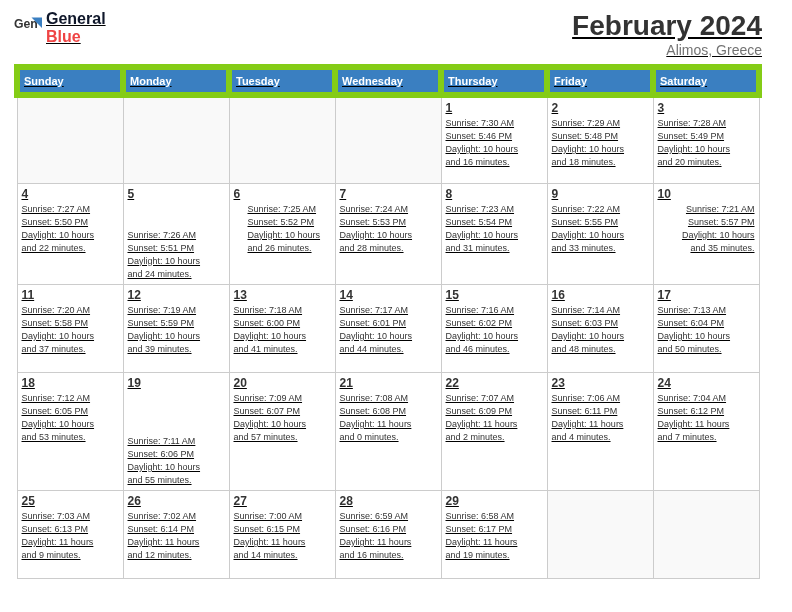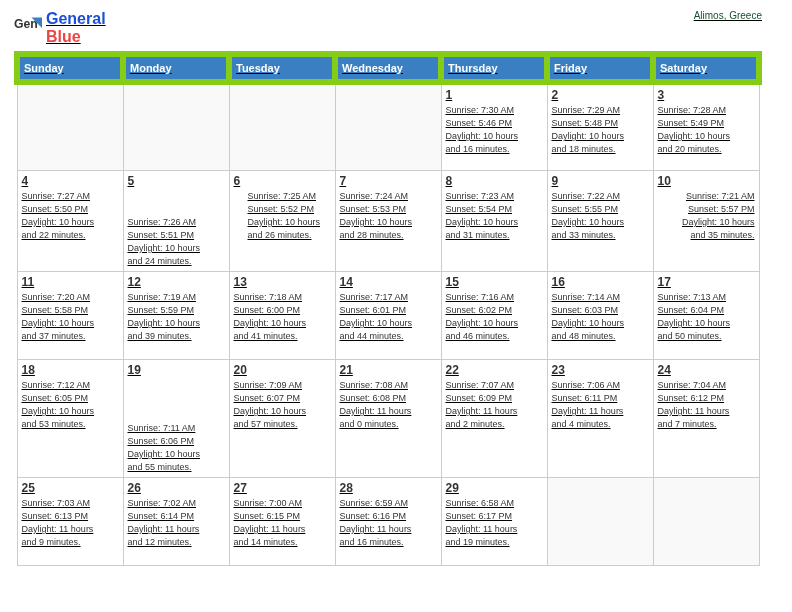--- a/index.html
+++ b/index.html
@@ -32,22 +32,22 @@
     }
     .title-area {
       text-align: right;
     }
     .month-title {
       font-size: 28px;
       font-weight: bold;
       color: #333;
     }
     .location {
-      font-size: 10px;
-      color: #14532d;
+      font-size: 14px;
+      color: #737373;
     }
     table {
       width: 100%;
       border-collapse: collapse;
       table-layout: fixed;
     }
     th {
       background-color: #3a7fc1;
       color: #fff;
       font-size: 11px;
@@ -83,25 +83,26 @@
 <body>
 
 <div class="container">
   <div class="header-row">
     <div class="logo">
       <svg class="logo-icon" viewBox="0 0 32 32">
         <text x="0" y="16" font-size="14" font-weight="bold" fill="#333">Gen</text>
         <polygon points="20,4 32,4 32,16" fill="#3a7fc1"></polygon>
       </svg>
       <div>
-        <div style="font-size:16px;font-weight:bold;color:#1d4ed8;line-height:1.1;">General</div>
+        <div style="font-size:16px;font-weight:bold;color:#0f172a;line-height:1.1;">General</div>
         <div style="font-size:16px;font-weight:bold;color:#ef4444;line-height:1.1;">Blue</div>
       </div>
     </div>
     <div class="title-area">
+      <div class="month-title">February 2024</div>
       <div class="location">Alimos, Greece</div>
     </div>
   </div>
 
   <table>
     <thead>
       <tr>
         <th>Sunday</th>
         <th>Monday</th>
         <th>Tuesday</th>

